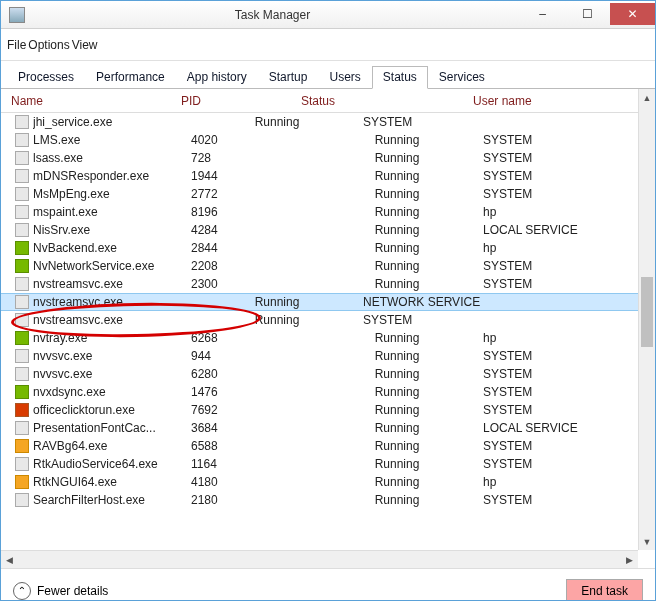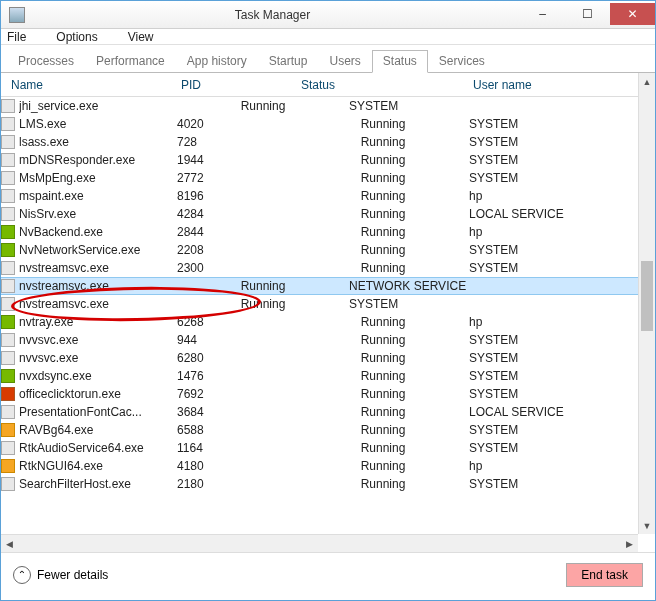--- a/index.html
+++ b/index.html
@@ -40,76 +40,76 @@
   color: #333;
   margin-top: -1px;
 }
 .win-btn.min { }
 .win-btn.max { }
 .win-btn.close {
   background: #c75050;
   color: #fff;
 }
 .menubar {
-  height: 16px;
+  height: 32px;
   display: flex;
   align-items: center;
   padding: 0 6px;
-  gap: 30px;
+  gap: 2px;
   border-bottom: 1px solid #e0e0e0;
   background: #fff;
 }
 .menubar span { color: #222; }
 .tabs {
   display: flex;
   padding: 4px 6px 0 6px;
   background: #fff;
   border-bottom: 1px solid #bbb;
 }
 .tab {
   padding: 3px 10px 4px 10px;
   border: 1px solid transparent;
   border-bottom: none;
-  color: #737373;
+  color: #0f172a;
   position: relative;
   top: 1px;
 }
 .tab.active {
   border-color: #bbb;
   background: #fff;
   border-bottom: 1px solid #fff;
 }
 .content {
   position: relative;
   height: calc(100% - 30px - 20px - 26px - 44px);
   overflow: hidden;
   background: #fff;
 }
 .headers {
   display: flex;
   border-bottom: 1px solid #ddd;
   height: 24px;
   align-items: center;
   padding-left: 10px;
-  color: #0c4a6e;
+  color: #7f1d1d;
   font-size: 12px;
 }
 .col-name { width: 170px; }
 .col-pid { width: 120px; }
 .col-status { width: 172px; }
 .col-user { flex: 1; }
 .rows {
   overflow: hidden;
   height: calc(100% - 24px);
 }
 .row {
   display: flex;
   height: 18px;
   align-items: center;
-  padding-left: 0;
+  padding-left: 14px;
   font-size: 12px;
   color: #222;
 }
 .row.selected {
   background: #cde8ff;
   border-top: 1px solid #8fc8f0;
   border-bottom: 1px solid #8fc8f0;
 }
 .row .ico {
   width: 14px; height: 14px;

